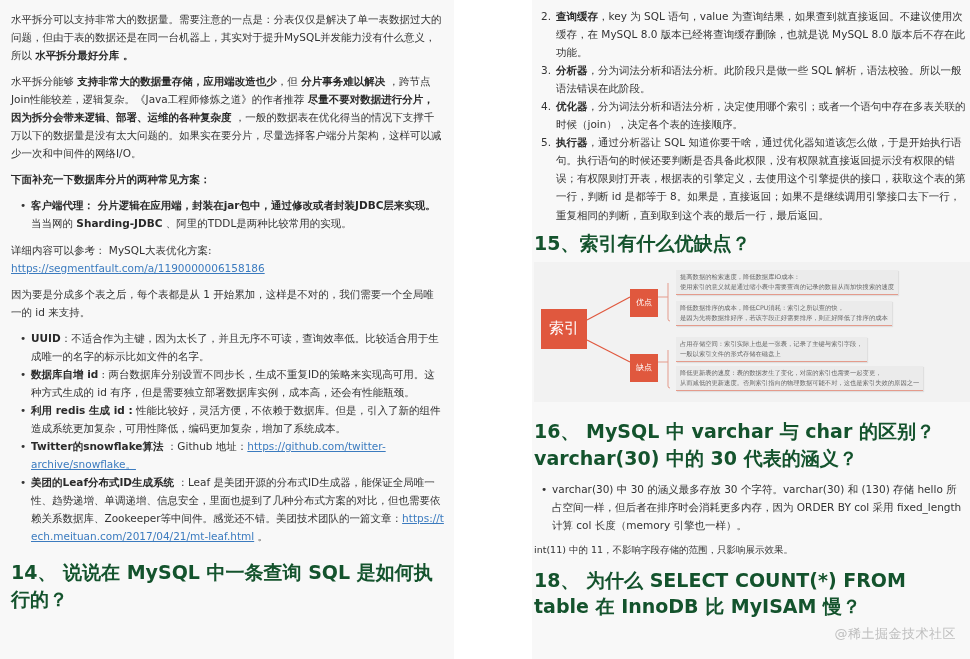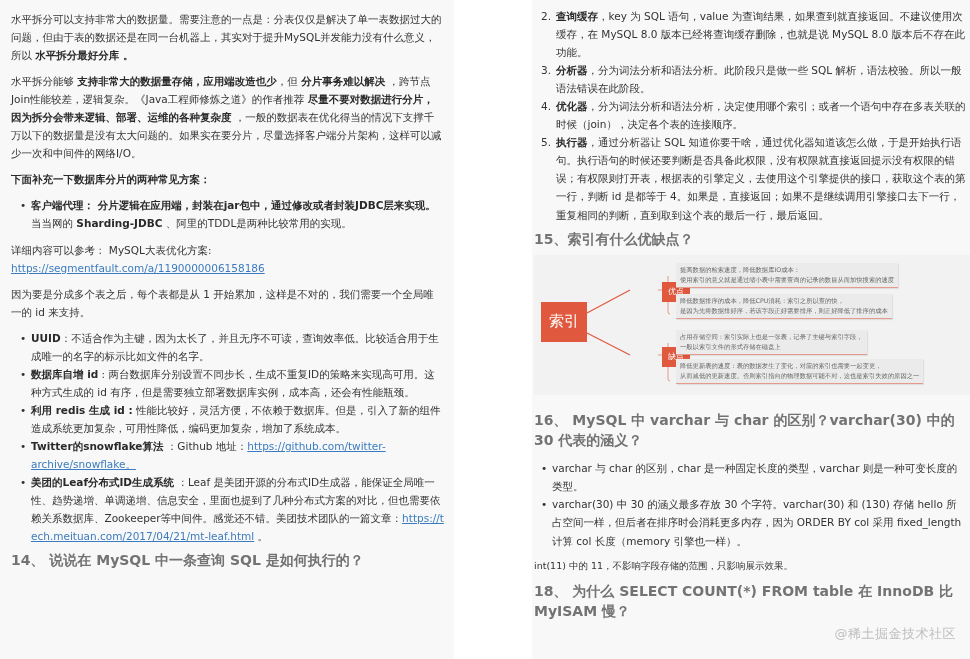--- a/index.html
+++ b/index.html
@@ -4,31 +4,31 @@
   <style>
     * { box-sizing: border-box; margin: 0; padding: 0; }
     html, body { width: 970px; height: 659px; overflow: hidden; background: #ffffff; }
     body { font-family: "DejaVu Sans", "Liberation Sans", sans-serif; color: #333; font-size: 10.5px; line-height: 1.72; position: relative; }
     .col { position: absolute; top: 0; height: 659px; background: #f8f8f8; overflow: hidden; }
     .col-left { left: 0; width: 454px; padding: 6px 10px 8px 11px; }
     .col-right { left: 532px; width: 438px; padding: 7px 4px 0 2px; }
     p { margin: 0 0 8px 0; }
     b, strong { font-weight: bold; color: #2a2a2a; }
     a { color: #3b7bbf; text-decoration: underline; }
-    h2 { font-size: 14px; font-weight: bold; color: #737373; line-height: 1.4; margin: 4px 0 9px 0; }
+    h2 { font-size: 19px; font-weight: bold; color: #14532d; line-height: 1.4; margin: 4px 0 9px 0; }
     ul { list-style: none; margin: 0 0 8px 0; padding-left: 20px; }
     ul li { position: relative; margin: 0; }
     ul li::before { content: "•"; position: absolute; left: -11px; top: 0; color: #333; }
     ol { margin: 0; padding-left: 20px; list-style: none; }
     ol li { position: relative; }
     ol li .num { position: absolute; left: -15px; top: 0; }
     
     .mindmap { position: relative; width: 438px; height: 140px; background: #f2f2f2; margin: 2px 0 14px 0; }
     .mm-root { position: absolute; left: 7px; top: 47px; width: 46px; height: 40px; background: #e0583e; color: #fff; font-size: 15px; display: flex; align-items: center; justify-content: center; }
-    .mm-branch { position: absolute; width: 28px; height: 20px; background: #e0583e; color: #fff; font-size: 8px; display: flex; align-items: center; justify-content: center; margin-left: 32px; }
+    .mm-branch { position: absolute; width: 28px; height: 28px; background: #e0583e; color: #fff; font-size: 8px; display: flex; align-items: center; justify-content: center; }
     .mm-leaf { position: absolute; background: #ebebeb; border-bottom: 1px solid #e49b8c; color: #666; font-size: 6.3px; line-height: 1.55; padding: 2px 4px; box-shadow: 1px 1px 1px rgba(0,0,0,0.08); white-space: nowrap; }
     .mm-svg { position: absolute; left: 0; top: 0; }
     .watermark { position: absolute; right: 14px; bottom: 14px; font-size: 13px; color: rgba(180,180,180,0.85); letter-spacing: 0.5px; }
   </style>
 </head>
 <body>
 
 <div class="col col-left">
   <p style="margin-top:4px;"><span>水平拆分可以支持非常大的数据量。需要注意的一点是：分表仅仅是解决了单一表数据过大的问题，但由于表的数据还是在同一台机器上，其实对于提升MySQL并发能力没有什么意义，所以 </span><b>水平拆分最好分库</b><b> 。</b></p>
 
@@ -37,38 +37,38 @@
   <p><b>下面补充一下数据库分片的两种常见方案：</b></p>
 
   <ul>
     <li><b>客户端代理： 分片逻辑在应用端，封装在jar包中，通过修改或者封装JDBC层来实现。</b><span> 当当网的 </span><b>Sharding-JDBC</b><span> 、阿里的TDDL是两种比较常用的实现。</span></li>
   </ul>
 
   <p><span>详细内容可以参考： MySQL大表优化方案: </span><a>https://segmentfault.com/a/1190000006158186</a></p>
 
   <p>因为要是分成多个表之后，每个表都是从 1 开始累加，这样是不对的，我们需要一个全局唯一的 id 来支持。</p>
 
-  <ul style="margin-bottom:6px;">
+  <ul style="margin-bottom:14px;">
     <li><b>UUID</b><span>：不适合作为主键，因为太长了，并且无序不可读，查询效率低。比较适合用于生成唯一的名字的标示比如文件的名字。</span></li>
     <li><b>数据库自增 id</b><span> : 两台数据库分别设置不同步长，生成不重复ID的策略来实现高可用。这种方式生成的 id 有序，但是需要独立部署数据库实例，成本高，还会有性能瓶颈。</span></li>
     <li><b>利用 redis 生成 id :</b><span> 性能比较好，灵活方便，不依赖于数据库。但是，引入了新的组件造成系统更加复杂，可用性降低，编码更加复杂，增加了系统成本。</span></li>
     <li><b>Twitter的snowflake算法</b><span> ：Github 地址：</span><a>https://github.com/twitter-archive/snowflake。</a></li>
     <li><b>美团的Leaf分布式ID生成系统</b><span> ：Leaf 是美团开源的分布式ID生成器，能保证全局唯一性、趋势递增、单调递增、信息安全，里面也提到了几种分布式方案的对比，但也需要依赖关系数据库、Zookeeper等中间件。感觉还不错。美团技术团队的一篇文章：</span><a style="word-break:break-all;">https://tech.meituan.com/2017/04/21/mt-leaf.html</a><span> 。</span></li>
   </ul>
 
   <h2>14、 说说在 MySQL 中一条查询 SQL 是如何执行的？</h2>
 
 </div>
 
 <div class="col col-right">
   <ol style="margin-bottom:6px; padding-left:22px;">
     <li><span class="num">2.</span><b>查询缓存</b><span>，key 为 SQL 语句，value 为查询结果，如果查到就直接返回。不建议使用次缓存，在 MySQL 8.0 版本已经将查询缓存删除，也就是说 MySQL 8.0 版本后不存在此功能。</span></li>
     <li><span class="num">3.</span><b>分析器</b><span>，分为词法分析和语法分析。此阶段只是做一些 SQL 解析，语法校验。所以一般语法错误在此阶段。</span></li>
     <li><span class="num">4.</span><b>优化器</b><span>，分为词法分析和语法分析，决定使用哪个索引；或者一个语句中存在多表关联的时候（join），决定各个表的连接顺序。</span></li>
-    <li><span class="num">5.</span><b>执行器</b><span>，通过分析器让 SQL 知道你要干啥，通过优化器知道该怎么做，于是开始执行语句。执行语句的时候还要判断是否具备此权限，没有权限就直接返回提示没有权限的错误；有权限则打开表，根据表的引擎定义，去使用这个引擎提供的接口，获取这个表的第一行，判断 id 是都等于 4。如果是，直接返回；如果不是继续调用引擎接口去下一行，重复相同的判断，直到取到这个表的最后一行，最后返回。</span></li>
+    <li><span class="num">5.</span><b>执行器</b><span>，通过分析器让 SQL 知道你要干啥，通过优化器知道该怎么做，于是开始执行语句。执行语句的时候还要判断是否具备此权限，没有权限就直接返回提示没有权限的错误；有权限则打开表，根据表的引擎定义，去使用这个引擎提供的接口，获取这个表的第一行，判断 id 是都等于 8。如果是，直接返回；如果不是继续调用引擎接口去下一行，重复相同的判断，直到取到这个表的最后一行，最后返回。</span></li>
   </ol>
 
   <h2 style="margin:0 0 6px 0;">15、索引有什么优缺点？</h2>
 
   <div class="mindmap">
     <svg class="mm-svg" width="438" height="140">
       <line x1="53" y1="58" x2="96" y2="35" stroke="#e0583e" stroke-width="1.2"></line>
       <line x1="53" y1="78" x2="96" y2="100" stroke="#e0583e" stroke-width="1.2"></line>
       <path d="M124 35 L134 35 M134 21 L134 57 Q134 59 136 59" stroke="#e49b8c" fill="none" stroke-width="1"></path>
       <path d="M124 100 L134 100 M134 88 L134 124 Q134 126 136 126" stroke="#e49b8c" fill="none" stroke-width="1"></path>
@@ -91,21 +91,20 @@
     </div>
     <div class="mm-leaf" style="left:142px; top:104px;">
       <div>降低更新表的速度：表的数据发生了变化，对应的索引也需要一起变更，</div>
       <div>从而减低的更新速度。否则索引指向的物理数据可能不对，这也是索引失效的原因之一</div>
     </div>
   </div>
 
   <h2 style="margin-top:16px;">16、 MySQL 中 varchar 与 char 的区别？varchar(30) 中的 30 代表的涵义？</h2>
 
   <ul style="padding-left:18px;">
-    <li>varchar 与 char 的区别，char 是一种固定长度的类型，varchar 则是一种可变长度的类型。</li>
     <li>varchar(30) 中 30 的涵义最多存放 30 个字符。varchar(30) 和 (130) 存储 hello 所占空间一样，但后者在排序时会消耗更多内存，因为 ORDER BY col 采用 fixed_length 计算 col 长度（memory 引擎也一样）。</li>
   </ul>
 
   <p style="font-size:9.5px;">int(11) 中的 11，不影响字段存储的范围，只影响展示效果。</p>
 
   <h2>18、 为什么 SELECT COUNT(*) FROM table 在 InnoDB 比 MyISAM 慢？</h2>
 </div>
 
 <div class="watermark">@稀土掘金技术社区</div>
 

